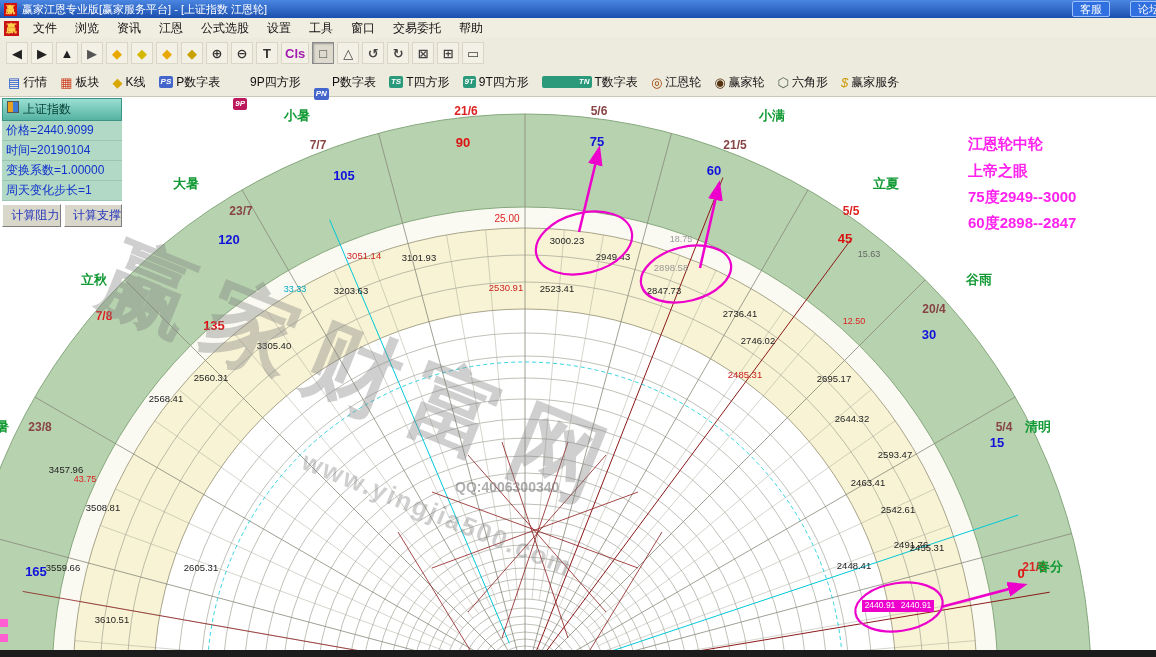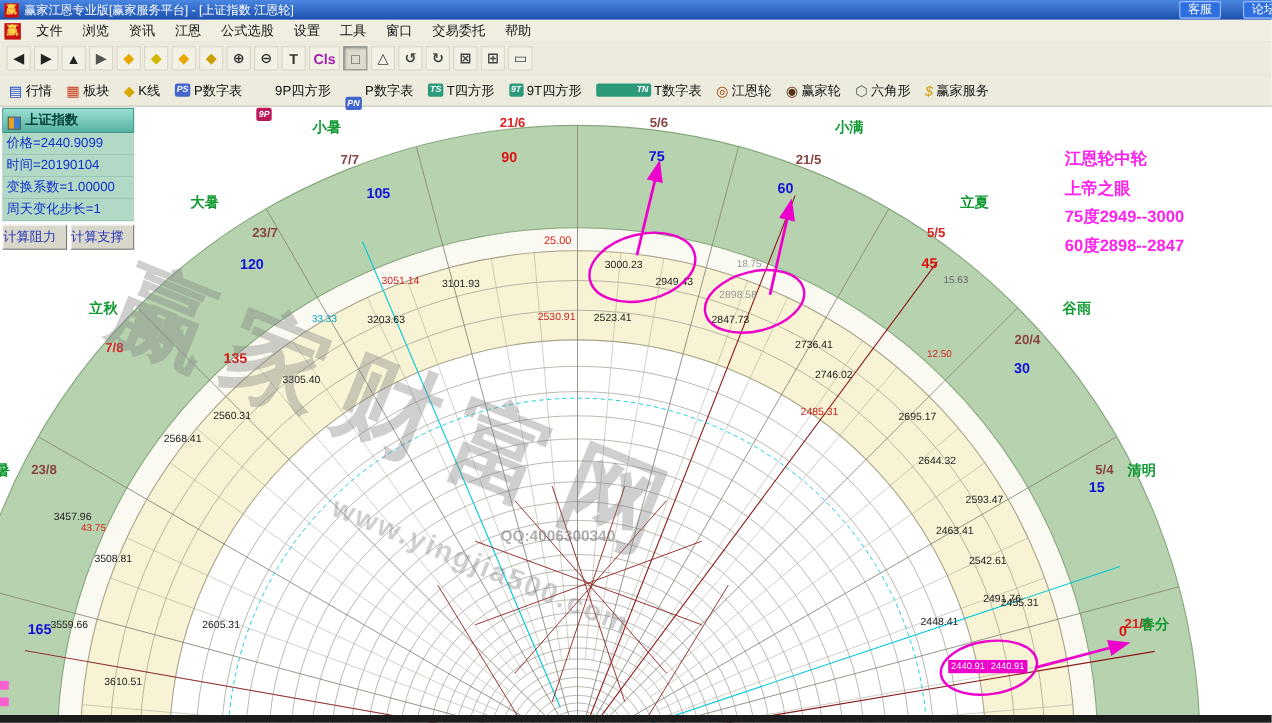--- a/index.html
+++ b/index.html
@@ -25,27 +25,27 @@
   .tbi{min-width:22px;height:22px;padding:0 3px;border:1px solid #d9d5c7;background:#f3f0e6;display:flex;
        align-items:center;justify-content:center;font-size:13px;font-weight:bold;color:#333;box-sizing:border-box}
   .tbi.active{border:1px solid #8a8a8a;background:#dedacd;box-shadow:inset 1px 1px 2px #999}
   .tb2{position:absolute;top:68px;left:0;right:0;height:28px;z-index:40;display:flex;align-items:center;gap:13px;
        padding:0 8px;background:#edeade;border-bottom:1px solid #cbc7b9;font-size:12px;color:#111}
   .tbtn{display:flex;align-items:center;gap:3px;white-space:nowrap}
   .tico{font-size:13px;line-height:13px}
   .tico.badge{font-size:8px;font-weight:bold;color:#fff;padding:2px 2px;border-radius:2px;line-height:8px}
   
   .info{position:absolute;top:98px;left:2px;width:120px;z-index:35;font-size:12px}
-  .info-h{display:flex;align-items:flex-end;gap:4px;padding:2px 4px;font-weight:bold;color:#033f33;
+  .info-h{display:flex;align-items:flex-start;gap:4px;padding:2px 4px;font-weight:normal;color:#033f33;
           background:linear-gradient(180deg,#9adfd2,#55b2a2);border:1px solid #3e9484}
   .idx-icon{width:10px;height:10px;border:1px solid #555;
             background:linear-gradient(90deg,#e8a020 50%,#3a7bd5 50%)}
   .info-row{background:#b2d8c6;color:#1133cc;padding:1px 4px;border-bottom:1px solid #9cc6b2;white-space:nowrap}
   .info-btns{display:flex;gap:3px;margin-top:3px}
-  .ibtn{flex:1;text-align:left;background:#d9d6ca;color:#2233bb;font-size:12px;padding:2px 0;
+  .ibtn{flex:1;text-align:right;background:#d9d6ca;color:#2233bb;font-size:12px;padding:2px 0;
         border:1px solid;border-color:#fff #7e7e7e #7e7e7e #fff;cursor:default}
   
   #wheel{position:absolute;inset:0;z-index:1;font-family:"Liberation Sans","DejaVu Sans",sans-serif}
   .bottom-strip{position:absolute;left:0;right:0;bottom:0;height:7px;background:#1c1c1c;z-index:30}
   .edge-marks{position:absolute;left:0;bottom:8px;width:10px;z-index:32}
   .edge-marks span{display:block;width:8px;height:8px;margin-bottom:7px;background:#ff5fd0}
 </style>
 </head>
 <body>
 

